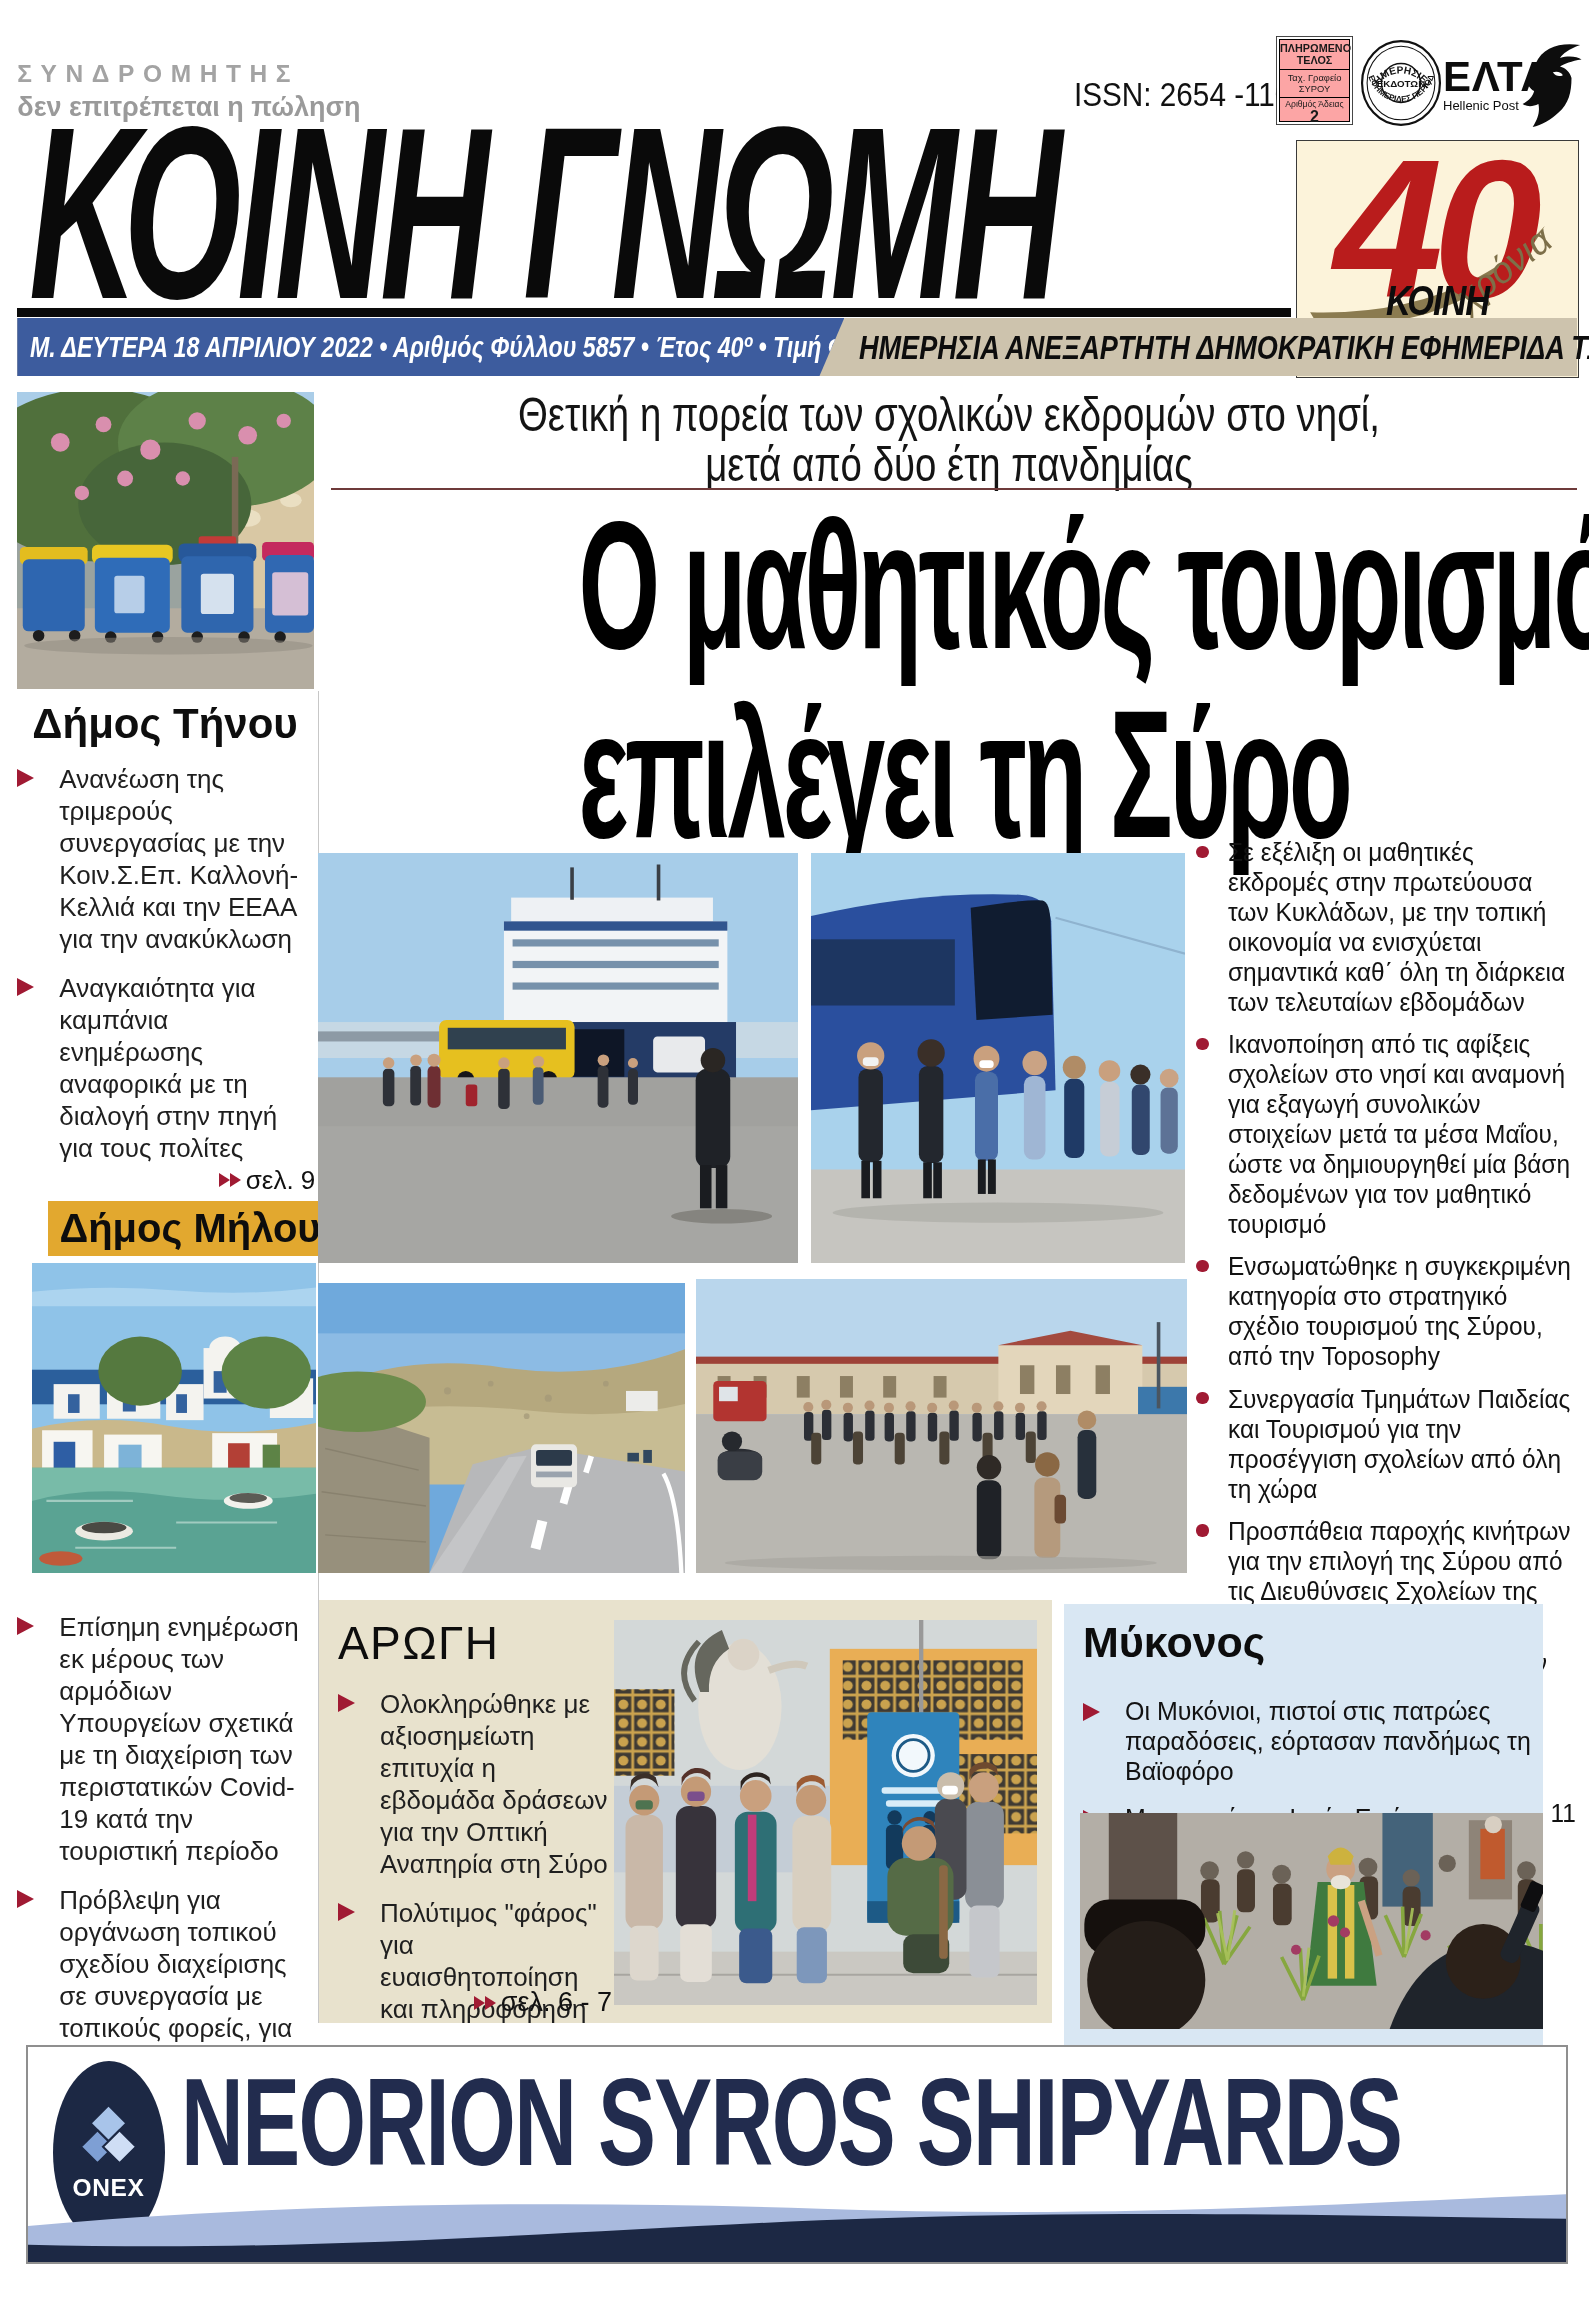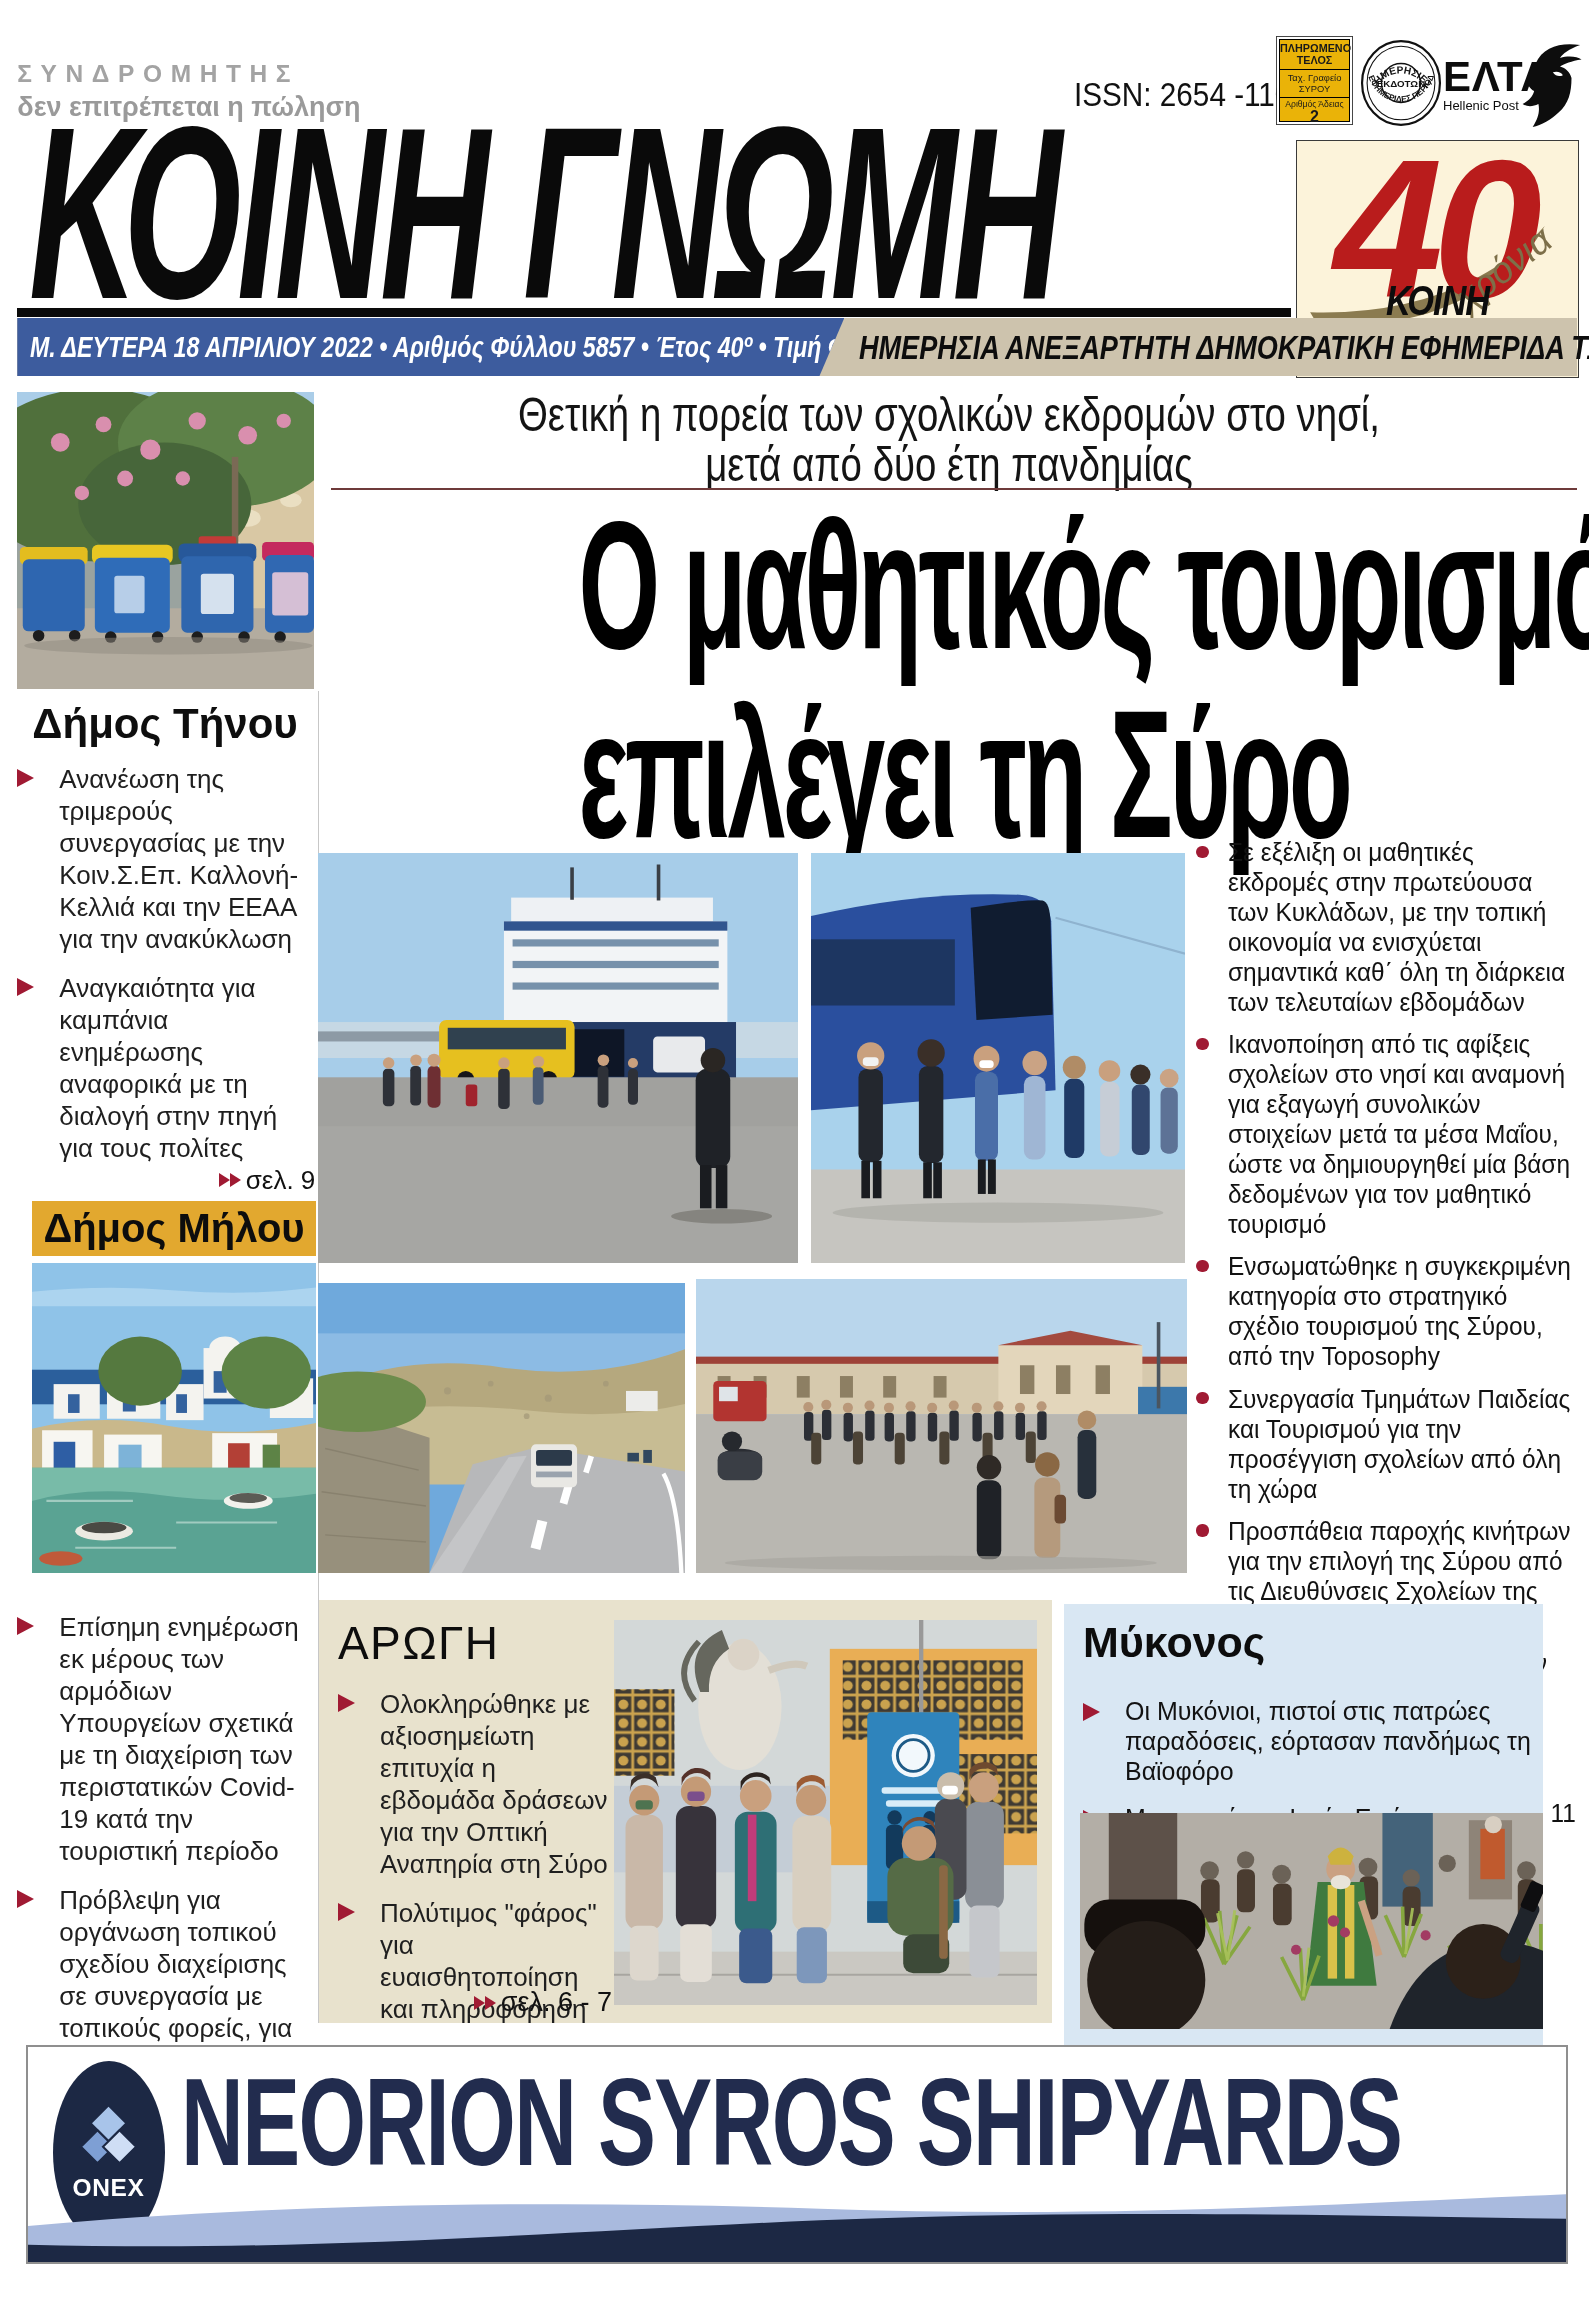--- a/index.html
+++ b/index.html
@@ -6,21 +6,21 @@
   .page{position:relative;width:1590px;height:2307px;background:#ffffff;overflow:hidden;
         font-family:"Liberation Sans","DejaVu Sans",sans-serif;color:#1a1a1a;}
   .abs{position:absolute;}
 
   
   .subscriber{left:17.3px;top:60px;}
   .subscriber .s1{font-size:24.5px;font-weight:bold;letter-spacing:8.6px;color:#a3a3a3;}
   .subscriber .s2{font-size:27px;font-weight:bold;color:#9a9a9a;margin-top:4.3px;}
   .issn{left:1074px;top:76px;font-size:33px;color:#111;transform:scaleX(.9);transform-origin:left top;white-space:nowrap;}
   .paidbox{left:1279px;top:39px;width:69px;height:81px;border:1.4px solid #000;box-shadow:0 0 0 2.2px #fff,0 0 0 2.9px #000;
-           display:flex;flex-direction:column;text-align:center;background:#eab308;}
+           display:flex;flex-direction:column;text-align:center;background:#fca5a5;}
   .paidbox .r1{font-size:10.8px;font-weight:bold;line-height:12.2px;border-bottom:1.4px solid #000;padding:2.2px 0;}
   .paidbox .r2{font-size:9.4px;line-height:11.5px;padding:2.2px 0;border-bottom:0.7px solid #000;flex:1;}
   .paidbox .r3{font-size:8.6px;line-height:9.4px;padding-top:1.4px;}
   .paidbox .r4{font-size:16px;font-weight:bold;line-height:16px;}
   .stamp{left:1359px;top:39px;width:84px;height:88px;}
   .elta{left:1443px;top:56px;width:137px;height:94px;}
   .elta .t1{font-size:42px;font-weight:bold;color:#0d0d0d;line-height:42px;letter-spacing:0.7px;}
   .elta .t2{font-size:13px;font-weight:normal;color:#0d0d0d;}
   .elta svg{position:absolute;right:-2.9px;top:-24.5px;}
 
@@ -57,21 +57,21 @@
   ul.blist li{position:relative;padding-left:42px;font-size:26px;line-height:32px;margin-bottom:17.3px;color:#1f1f1f;}
   .tri{position:absolute;left:0;top:5.8px;width:0;height:0;border-top:9.4px solid transparent;border-bottom:9.4px solid transparent;
        border-left:17.3px solid #a01a33;}
   .tri-sm{display:inline-block;width:0;height:0;border-top:7.2px solid transparent;border-bottom:7.2px solid transparent;
           border-left:11.5px solid #a01a33;}
   .tri-sm + .tri-sm{margin-left:-4.3px;}
   .pref{float:right;display:inline-flex;align-items:center;gap:4.3px;font-size:26px;color:#111;}
   .vrule{left:318px;top:691px;width:1.4px;height:1332px;background:#c7c7c7;}
 
   .col-tinos{left:17.3px;top:685px;}
-  .milos-banner{left:32px;top:1201px;width:284px;height:55px;background:#e2a82f;display:flex;align-items:center;justify-content:center;
+  .milos-banner{left:48px;top:1201px;width:284px;height:55px;background:#e2a82f;display:flex;align-items:center;justify-content:center;
                 font-size:40px;font-weight:bold;color:#0d0d0d;}
   .photo-frame{overflow:hidden;}
   .photo-milos{left:32px;top:1263px;width:284px;height:310px;}
   .col-milos{left:17.3px;top:1611px;}
 
   .col-syros{left:1195px;top:837px;width:403px;}
   ul.dlist{list-style:none;margin:0;padding:0;}
   ul.dlist li{position:relative;padding-left:33px;margin-bottom:12.2px;}
   .dot{position:absolute;left:1.4px;top:8.6px;width:12.2px;height:12.2px;border-radius:50%;background:#a01a33;}
   .cnd{display:block;font-size:26px;line-height:30px;color:#121212;transform:scaleX(.94);transform-origin:left top;}

